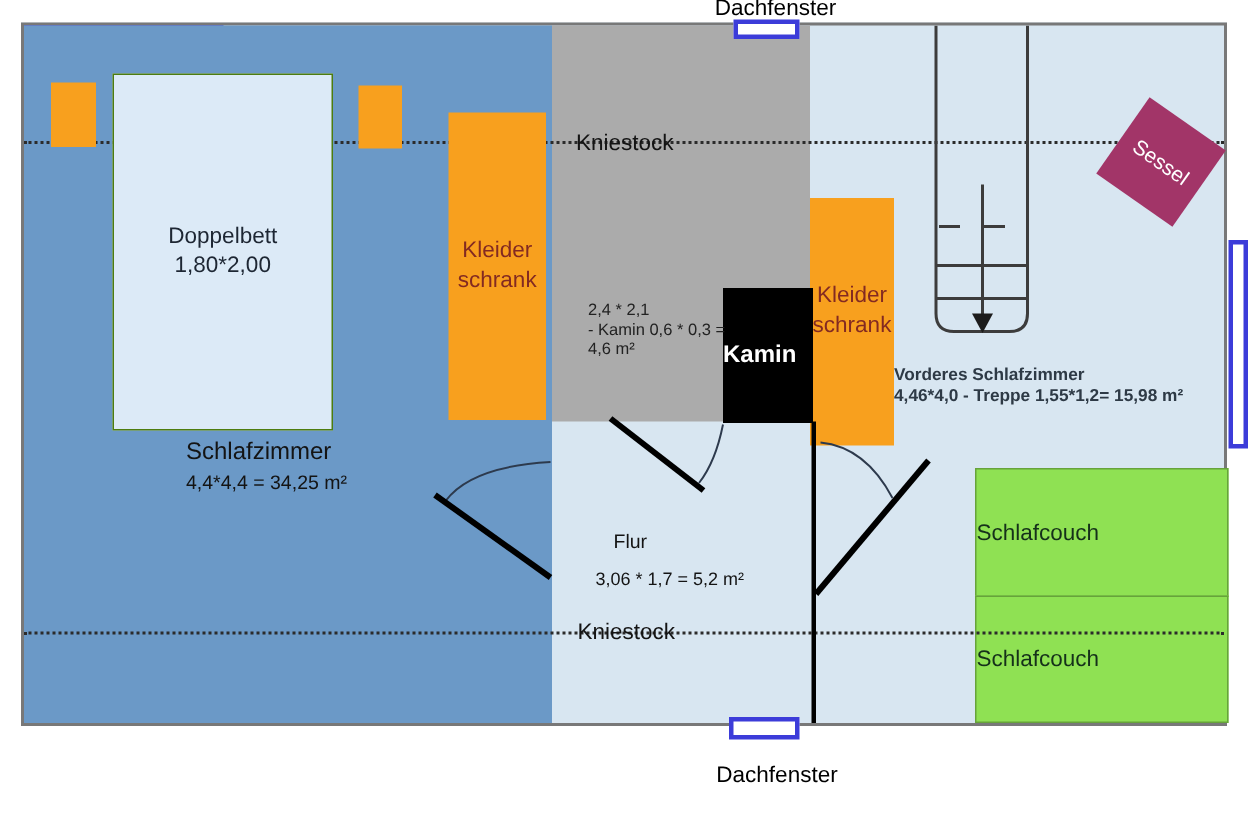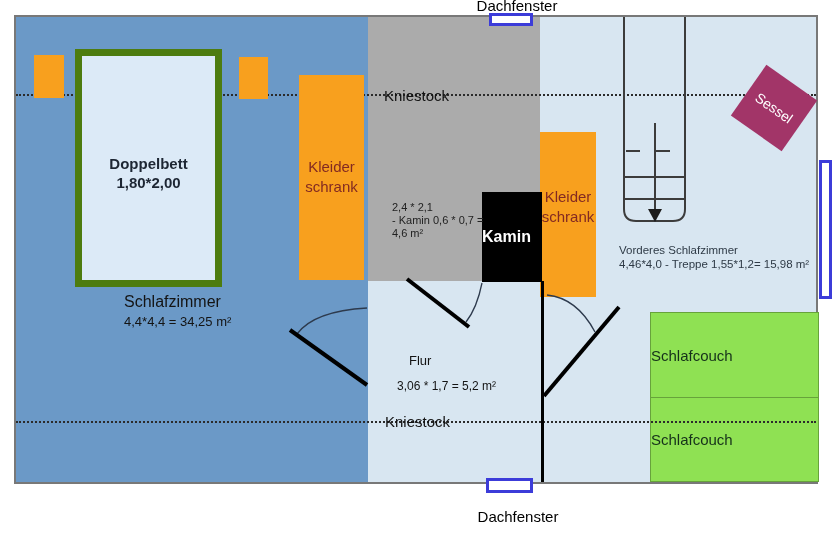--- a/index.html
+++ b/index.html
@@ -10,22 +10,22 @@
   #plan-inner{position:absolute;left:0;top:0;right:0;bottom:0;}
   .room{position:absolute;}
   #room-blue{left:0;top:0;width:352px;height:465px;background:var(--room-blue);z-index:0;}
   #room-gray{left:352px;top:0;width:172px;height:264px;background:var(--room-gray);z-index:0;}
   .dotted{position:absolute;left:0;right:0;height:0;border-top:2px dotted #2b2b2b;}
   #kniestock-line-top{top:77px;z-index:1;}
   #kniestock-line-bottom{top:404px;z-index:3;}
   .furn{position:absolute;z-index:2;}
   .orange{background:var(--furniture-orange);}
   #bed{left:59px;top:32px;width:147px;height:238px;background:var(--bed-fill);
-       border:7px solid #4d7c0f;box-sizing:border-box;text-align:center;
-       font-size:15px;line-height:19px;color:#1d2633;padding-top:98px;font-weight:bold;}
+       border:1px solid #4d7c0f;box-sizing:border-box;text-align:center;
+       font-size:15px;line-height:19px;color:#1d2633;padding-top:98px;}
   #nightstand-1{left:18px;top:38px;width:30px;height:43px;}
   #nightstand-2{left:223px;top:40px;width:29px;height:42px;}
   .wardrobe{text-align:center;color:var(--label-red);font-size:15px;line-height:20px;box-sizing:border-box;}
   #wardrobe-1{left:283px;top:58px;width:65px;height:205px;padding-top:82px;}
   #wardrobe-2{left:524px;top:115px;width:56px;height:165px;padding-top:55px;}
   #kamin{left:466px;top:175px;width:60px;height:90px;background:var(--wall-black);
          color:#fff;font-weight:bold;font-size:16px;display:flex;align-items:center;justify-content:flex-start;}
   #wall-vert{left:525px;top:264px;width:3px;height:201px;background:var(--wall-black);z-index:4;}
   #sessel{left:727px;top:60px;width:62px;height:62px;background:var(--sessel-pink);
           transform:rotate(35deg);color:#fff;font-size:14px;display:flex;align-items:center;justify-content:center;}
@@ -45,21 +45,21 @@
   .lbl{position:absolute;color:#141414;white-space:nowrap;z-index:6;}
   #kniestock-top-lbl{left:368px;top:70px;font-size:15px;}
   #kniestock-bottom-lbl{left:369px;top:396px;font-size:15px;}
   #bad-lbl{left:352px;top:98px;width:172px;text-align:center;font-size:15px;line-height:21px;white-space:normal;}
   #bad-calc{left:376px;top:184px;font-size:11px;line-height:13px;color:#222;}
   #schlafzimmer-lbl{left:108px;top:276px;width:160px;text-align:left;}
   #schlafzimmer-lbl .name{font-size:16px;}
   #schlafzimmer-lbl .dims{font-size:13px;margin-top:3px;}
   #flur-name{left:393px;top:336px;font-size:13px;}
   #flur-dims{left:381px;top:362px;font-size:12px;}
-  #vorderes-lbl{left:603px;top:227px;font-size:11.5px;line-height:13.5px;color:#2e3a46;}
+  #vorderes-lbl{left:580px;top:227px;font-size:11.5px;line-height:13.5px;color:#2e3a46;font-weight:bold;}
   #dachfenster-top-lbl{left:452px;top:-3px;width:130px;text-align:center;font-size:15px;color:#000;}
   #dachfenster-bottom-lbl{left:448px;top:508px;width:140px;text-align:center;font-size:15px;color:#000;}
 </style>
 </head>
 <body>
 
 <div id="canvas">
 
   <div class="lbl" id="dachfenster-top-lbl">Dachfenster</div>
 
@@ -129,21 +129,21 @@
 
       <div class="window" id="window-top"></div>
       <div class="window" id="window-bottom"></div>
       <div class="window" id="window-right"></div>
 
       <div class="lbl" id="kniestock-top-lbl">Kniestock</div>
       <div class="lbl" id="kniestock-bottom-lbl">Kniestock</div>
 
       <div class="lbl" id="bad-calc">
         <div>2,4 * 2,1</div>
-        <div>- Kamin 0,6 * 0,7 =</div>
+        <div>- Kamin 0,6 * 0,3 =</div>
         <div>4,6 m²</div>
       </div>
 
       <div class="lbl" id="schlafzimmer-lbl">
         <div class="name">Schlafzimmer</div>
         <div class="dims">4,4*4,4 = 34,25 m²</div>
       </div>
 
       <div class="lbl" id="flur-name">Flur</div>
       <div class="lbl" id="flur-dims">3,06 * 1,7 = 5,2 m²</div>

